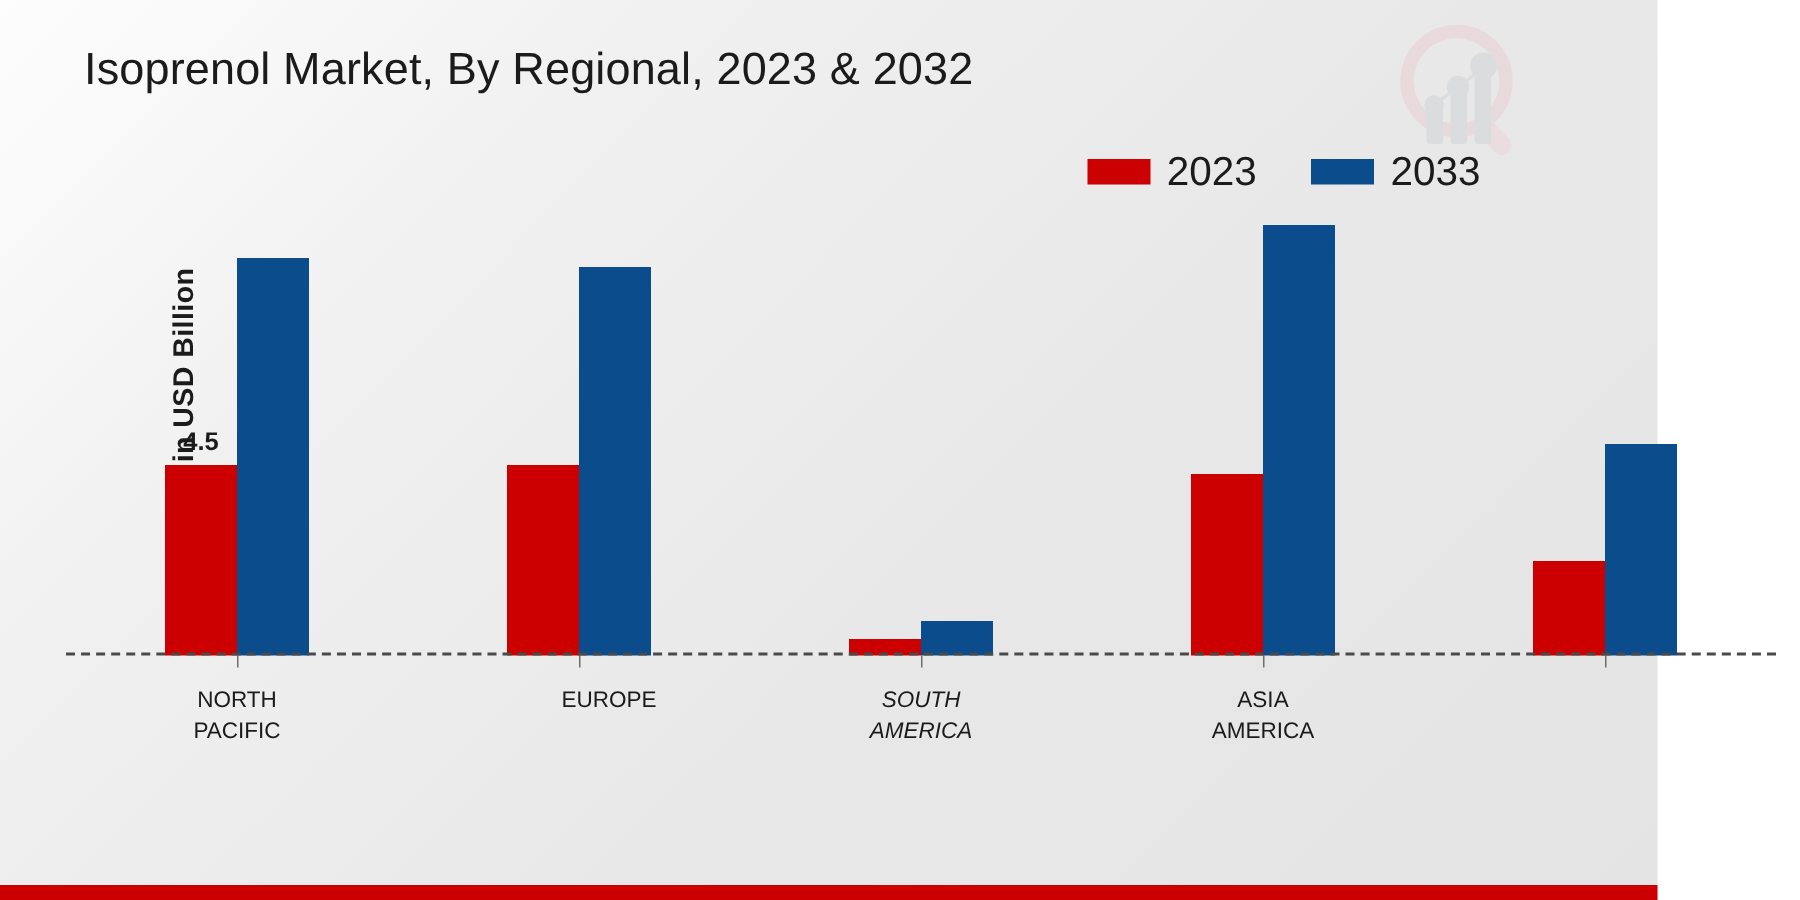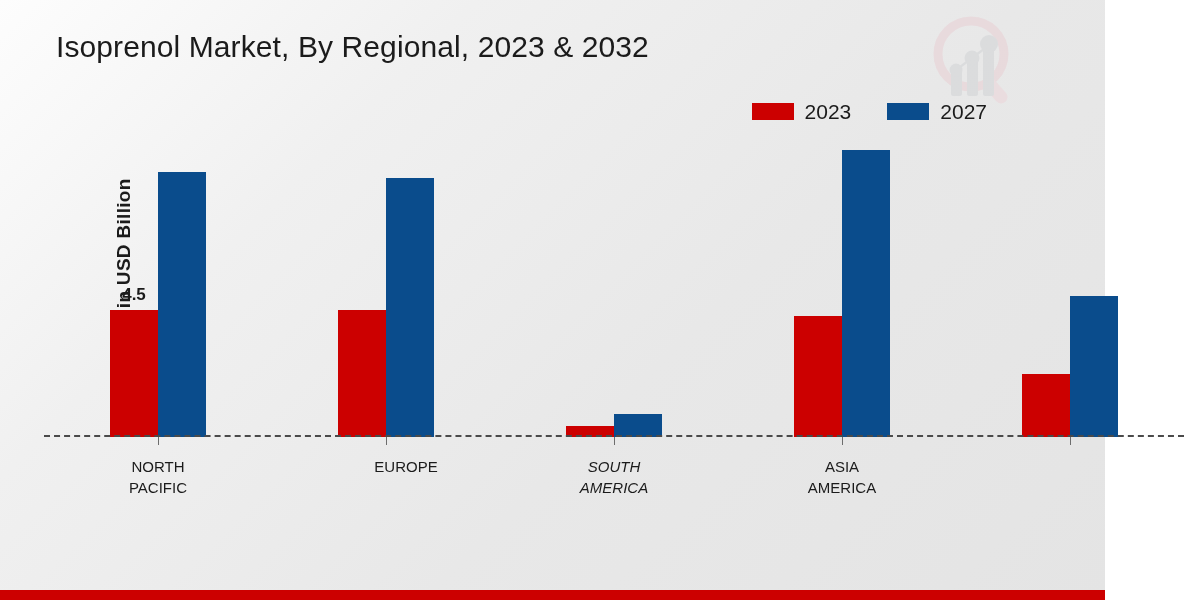--- a/index.html
+++ b/index.html
@@ -58,21 +58,21 @@
     display: flex;
     align-items: center;
     gap: 11px;
   }
   .legend-swatch {
     width: 42px;
     height: 17px;
     display: block;
   }
   .legend-label {
-    font-size: 21px;
+    font-size: 27px;
     color: #1b1b1b;
     line-height: 1;
     text-align: center;
   }
 
   
   #y-axis-title {
     position: absolute;
     left: 2px;
     top: 50%;
@@ -199,21 +199,21 @@
 
   <div id="chart-title">Isoprenol Market, By Regional, 2023 &amp; 2032</div>
 
   <div id="legend">
     <div class="legend-item">
       <span class="legend-swatch" style="background:#cc0000"></span>
       <span class="legend-label">2023</span>
     </div>
     <div class="legend-item">
       <span class="legend-swatch" style="background:#0a4c8c"></span>
-      <span class="legend-label">2027</span>
+      <span class="legend-label">2033</span>
     </div>
   </div>
 
   <div id="y-axis-title">Market Size in USD Billion</div>
 
   <div id="plot-area">
     <div id="bars-layer">
         <div class="bar-group" style="left: 0%; width: 20%;">
           <div class="bar bar-2023" title="2023: 4.5" style="height: 126.818px; background: rgb(204, 0, 0);">
             <span class="bar-value-label">4.5</span>

